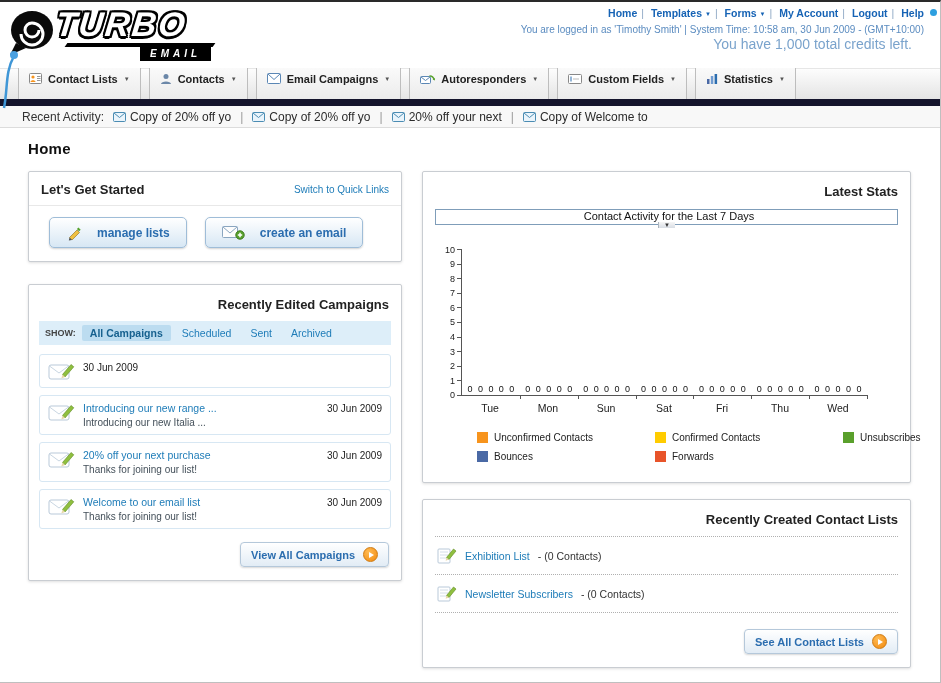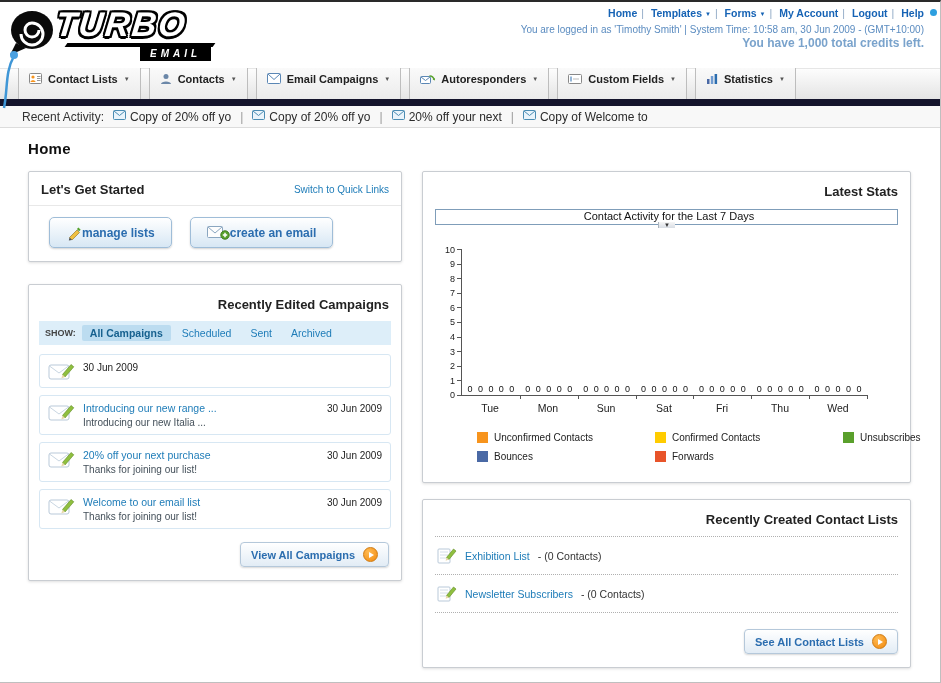--- a/index.html
+++ b/index.html
@@ -18,54 +18,54 @@
   .logo-underline { position:absolute; left:56px; top:36px; width:148px; height:4px; background:#000; transform:skewX(-35deg); }
   .logo-email { position:absolute; left:130px; top:40px; background:#000; color:#fff; font-size:10px;
                 font-weight:bold; font-style:italic; letter-spacing:4px; padding:1px 10px 2px; }
   .wire { position:absolute; left:1px; top:48px; z-index:5; }
   .top-links { position:absolute; top:5px; right:16px; font-size:10.5px; font-weight:bold; color:#1663b5; white-space:nowrap; }
   .top-link { cursor:pointer; }
   .link-sep { color:#8fa8c4; font-weight:normal; padding:0 4px; }
   .link-caret { font-size:6px; color:#1663b5; vertical-align:middle; }
   .header-dot { position:absolute; top:7px; right:3px; width:7px; height:7px; border-radius:50%; background:#2d9fe0; }
   .login-info { position:absolute; top:22px; right:16px; font-size:10px; color:#5b8cc0; }
-  .credits-info { position:absolute; top:34px; right:16px; font-size:12px; color:#7aa3cc;font-weight:bold; }
+  .credits-info { position:absolute; top:34px; right:28px; font-size:14px; color:#7aa3cc; }
 
   
   nav { height:31px; background:linear-gradient(#fdfdfd,#e4e4e4); border-top:1px solid #e6e6e6;
         display:flex; align-items:flex-end; padding-left:18px; gap:8px; }
   .tab { display:inline-flex; align-items:center; gap:6px; height:42px; padding:0 10px;
          background:linear-gradient(#ffffff,#ebebeb); border:1px solid #bdbdbd; border-bottom:none;
          border-radius:4px 4px 0 0; font-size:11px; font-weight:bold; color:#222; cursor:pointer; }
   .tab-caret { font-size:6px; color:#555; }
   .darkbar { height:7px; background:#14142c; }
 
   
   .activity-bar { height:22px; background:#f8f8f8; border-bottom:1px solid #dcdcdc;
                   display:flex; align-items:center; gap:9px; padding-left:22px; font-size:12px; color:#333; }
   .ra-label { color:#333; }
-  .ra-item { display:inline-flex; align-items:flex-start; gap:4px; cursor:pointer; color:#2b2b2b; }
+  .ra-item { display:inline-flex; align-items:center; gap:4px; cursor:pointer; color:#2b2b2b; }
   .ra-sep { color:#9a9a9a; }
 
   
   main { padding:10px 0 0 28px; }
   .page-title { font-size:15px; font-weight:bold; color:#111; margin:2px 0 14px; letter-spacing:0.3px; }
   .columns { display:flex; gap:20px; }
   .left-col { width:374px; }
   .right-col { width:489px; }
   .panel { background:#fff; border:1px solid #c9cdd2; border-radius:2px; box-shadow:0 1px 3px rgba(0,0,0,0.13); }
   .panel-title { font-size:13px; font-weight:bold; color:#222; padding:12px 12px 9px;text-align:right; }
 
   
   .gs-header { display:flex; justify-content:space-between; align-items:center;
                padding:10px 12px 8px; border-bottom:1px solid #e8e8e8; }
   .gs-title { font-size:13px; font-weight:bold; color:#222; }
   .quick-link { font-size:10px; color:#1e7cb8; cursor:pointer; }
   .gs-buttons { display:flex; gap:18px; padding:11px 12px 13px 20px; }
-  .gs-btn { display:inline-flex; align-items:center; gap:0; height:31px; padding:2px 16px;
+  .gs-btn { display:inline-flex; align-items:center; gap:15px; height:31px; padding:2px 16px;
             background:linear-gradient(#ffffff,#d7e7f4); border:1px solid #9fbdd8; border-radius:5px;
             font-size:12px; font-weight:bold; color:#2b6daf; cursor:pointer; box-shadow:0 1px 2px rgba(0,0,0,0.18); }
 
   
   .campaigns-panel { margin-top:22px; }
   .filter-bar { margin:0 10px; background:#ddeef9; display:flex; align-items:center; gap:3px;
                 padding:4px 6px; font-size:10.5px; }
   .show-label { font-size:9px; font-weight:bold; color:#444; margin-right:3px; }
   .filter { color:#1e7cb8; padding:2px 8px; cursor:pointer; }
   .filter.active { background:#bcdcf0; border-radius:2px; font-weight:bold; color:#17618f; }

